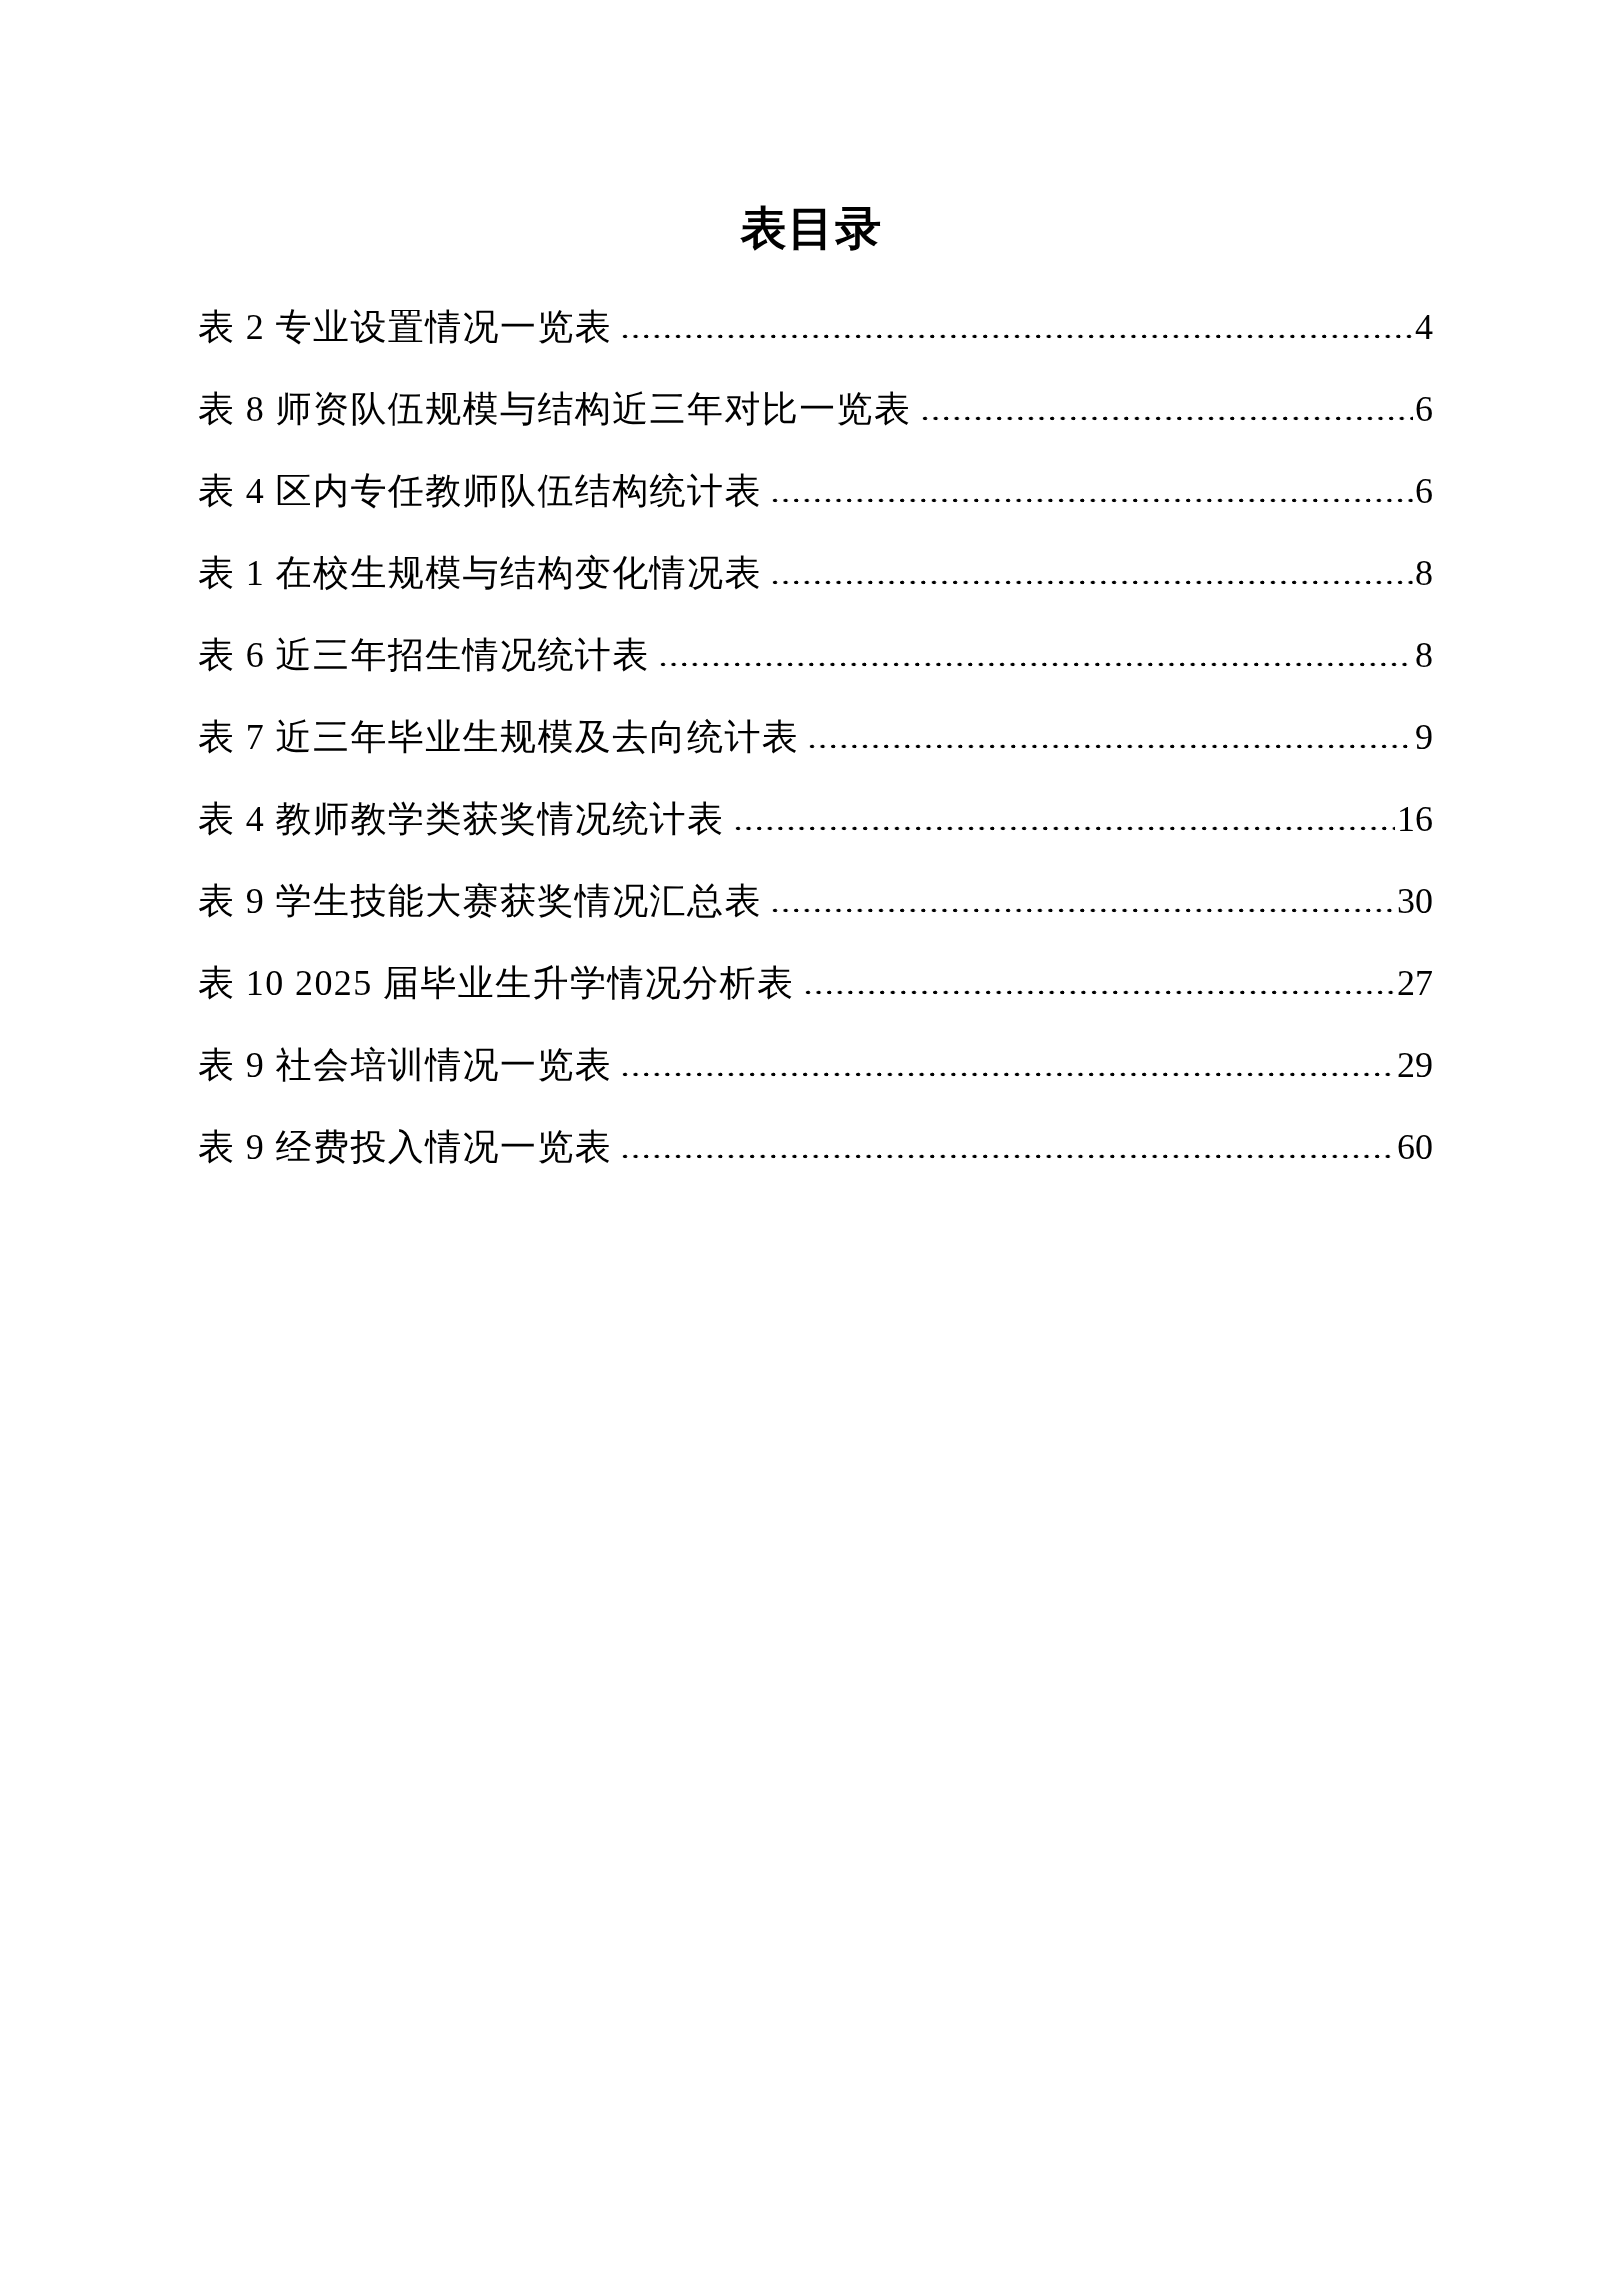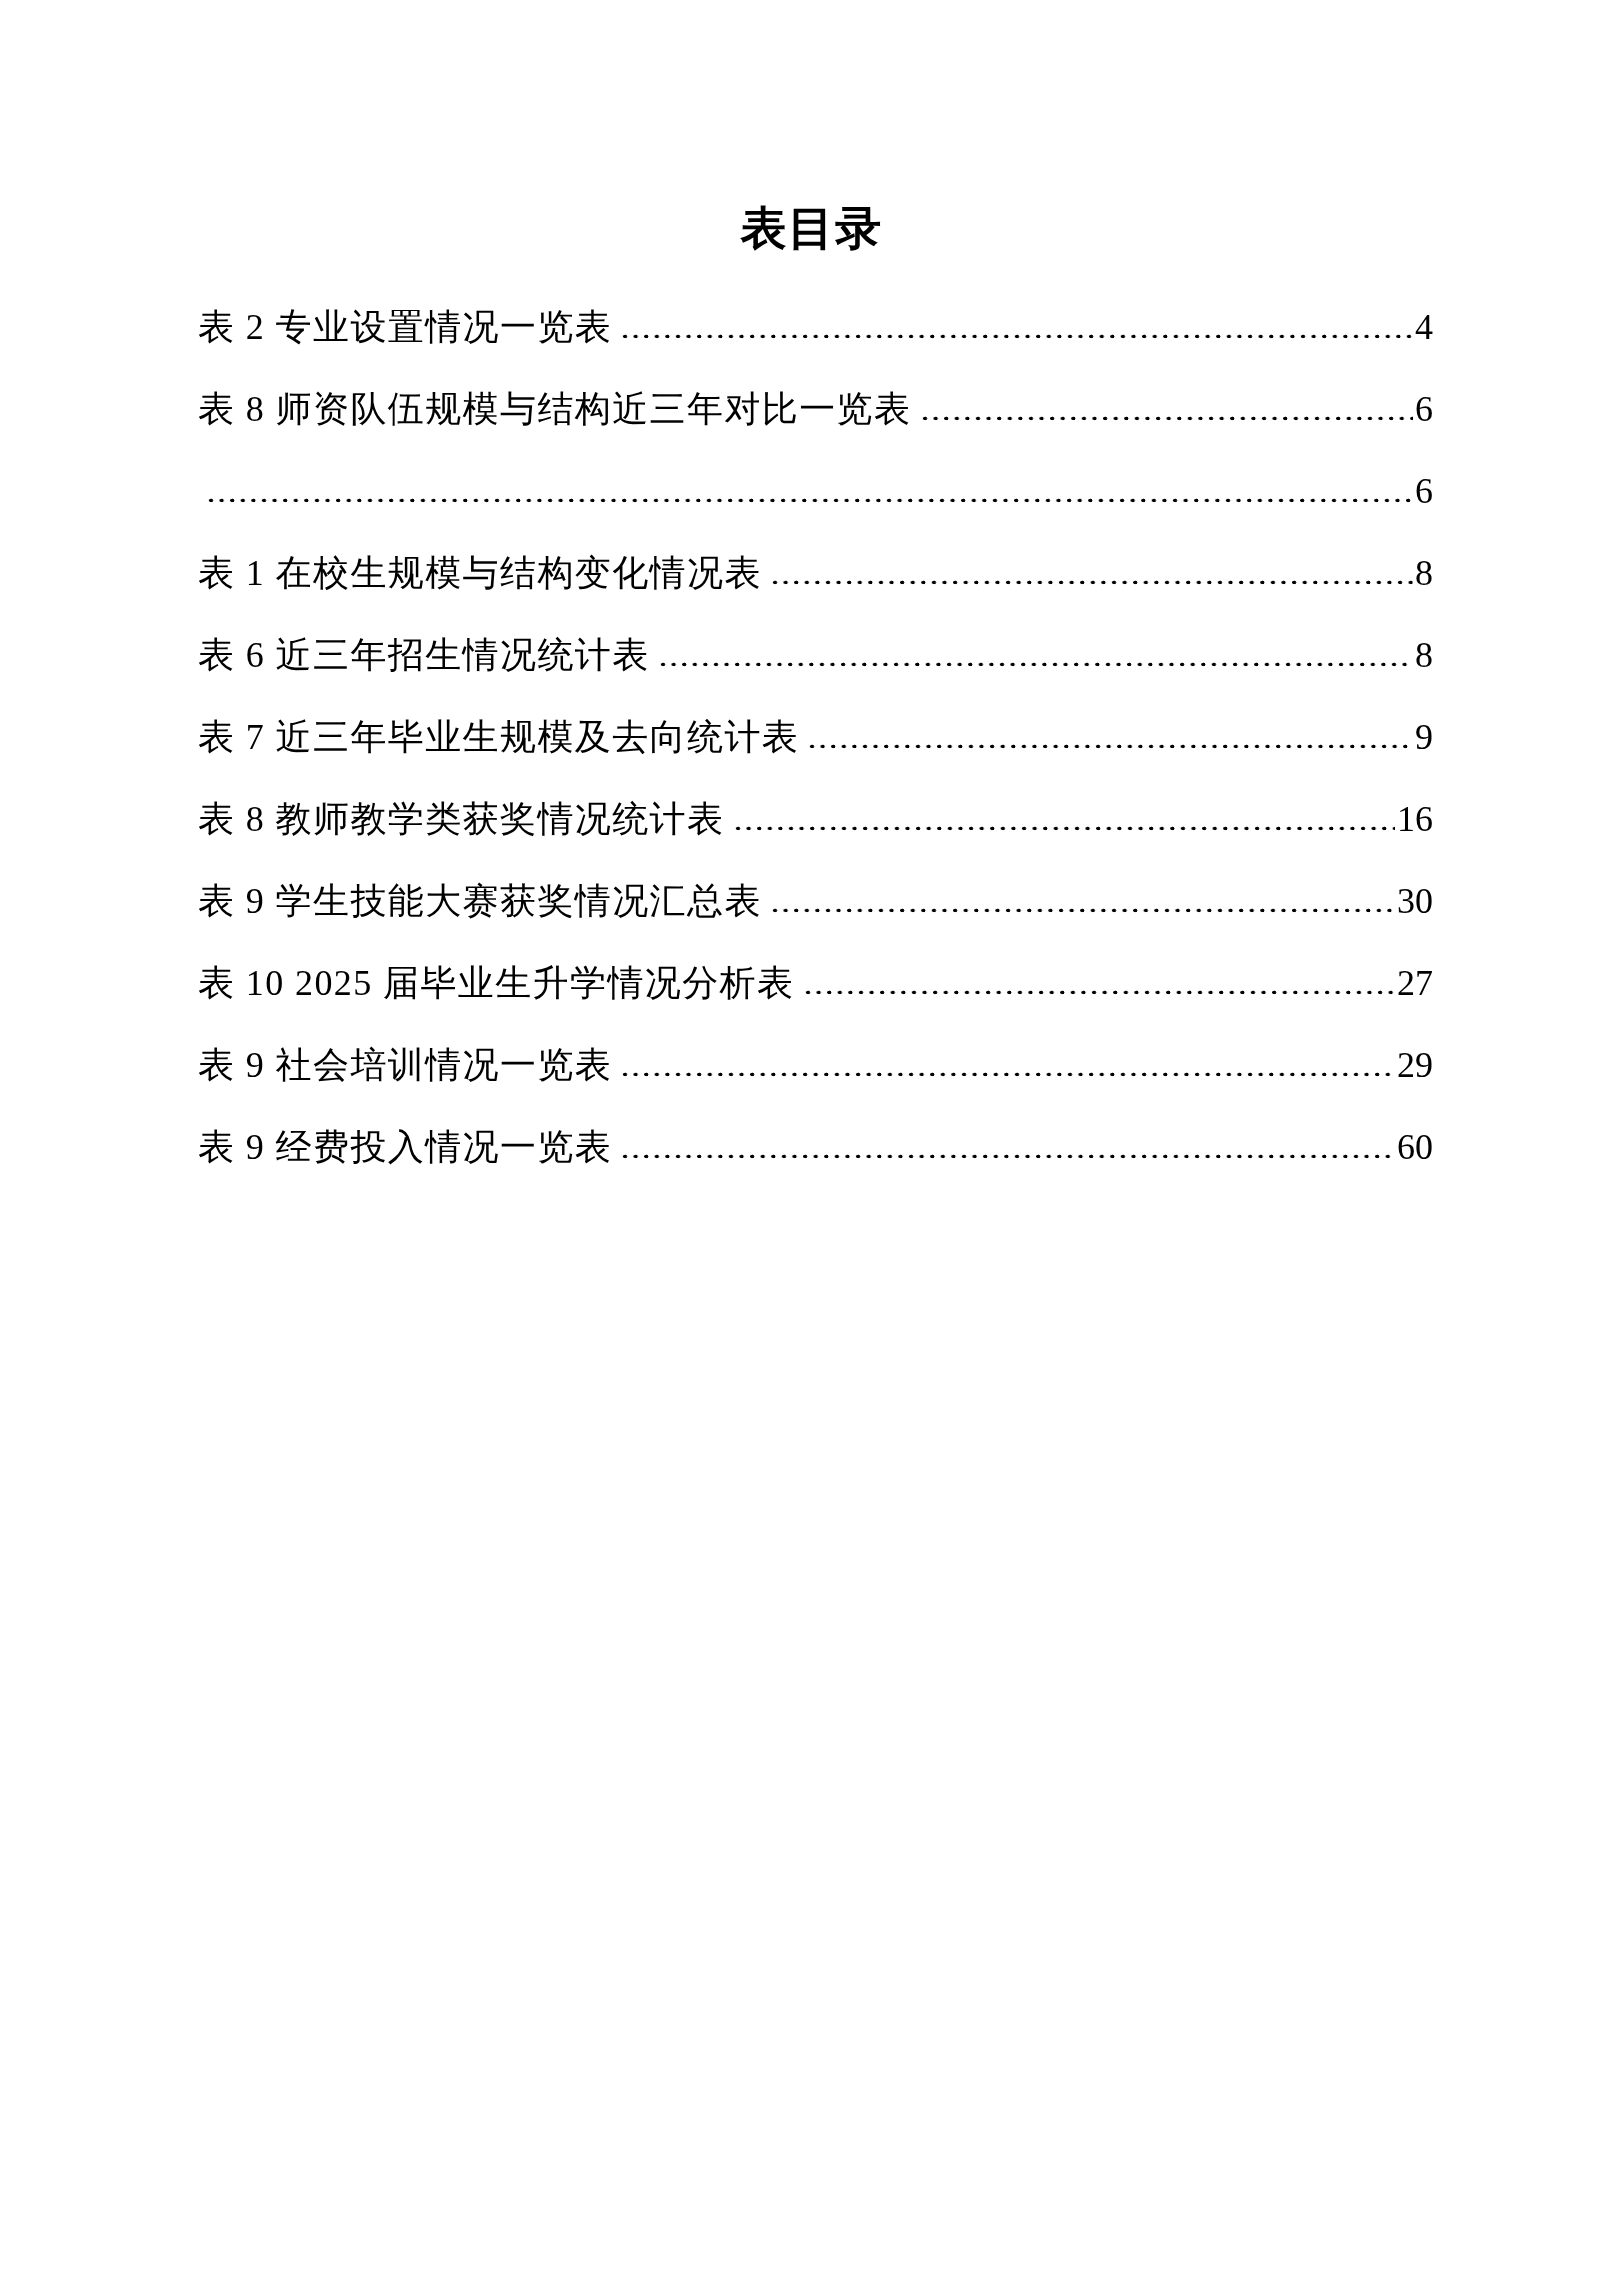--- a/index.html
+++ b/index.html
@@ -67,40 +67,41 @@
         <span class="toc-text">表 2 专业设置情况一览表</span>
         <span class="toc-leader"></span>
         <span class="toc-page">4</span>
       </div>
       <div class="toc-row">
         <span class="toc-text">表 8 师资队伍规模与结构近三年对比一览表</span>
         <span class="toc-leader"></span>
         <span class="toc-page">6</span>
       </div>
       <div class="toc-row">
+        <span class="toc-text">表 4 区内专任教师队伍结构统计表</span>
         <span class="toc-leader"></span>
         <span class="toc-page">6</span>
       </div>
       <div class="toc-row">
         <span class="toc-text">表 1 在校生规模与结构变化情况表</span>
         <span class="toc-leader"></span>
         <span class="toc-page">8</span>
       </div>
       <div class="toc-row">
         <span class="toc-text">表 6 近三年招生情况统计表</span>
         <span class="toc-leader"></span>
         <span class="toc-page">8</span>
       </div>
       <div class="toc-row">
         <span class="toc-text">表 7 近三年毕业生规模及去向统计表</span>
         <span class="toc-leader"></span>
         <span class="toc-page">9</span>
       </div>
       <div class="toc-row">
-        <span class="toc-text">表 8 教师教学类获奖情况统计表</span>
+        <span class="toc-text">表 4 教师教学类获奖情况统计表</span>
         <span class="toc-leader"></span>
         <span class="toc-page">16</span>
       </div>
       <div class="toc-row">
         <span class="toc-text">表 9 学生技能大赛获奖情况汇总表</span>
         <span class="toc-leader"></span>
         <span class="toc-page">30</span>
       </div>
       <div class="toc-row">
         <span class="toc-text">表 10 2025 届毕业生升学情况分析表</span>

